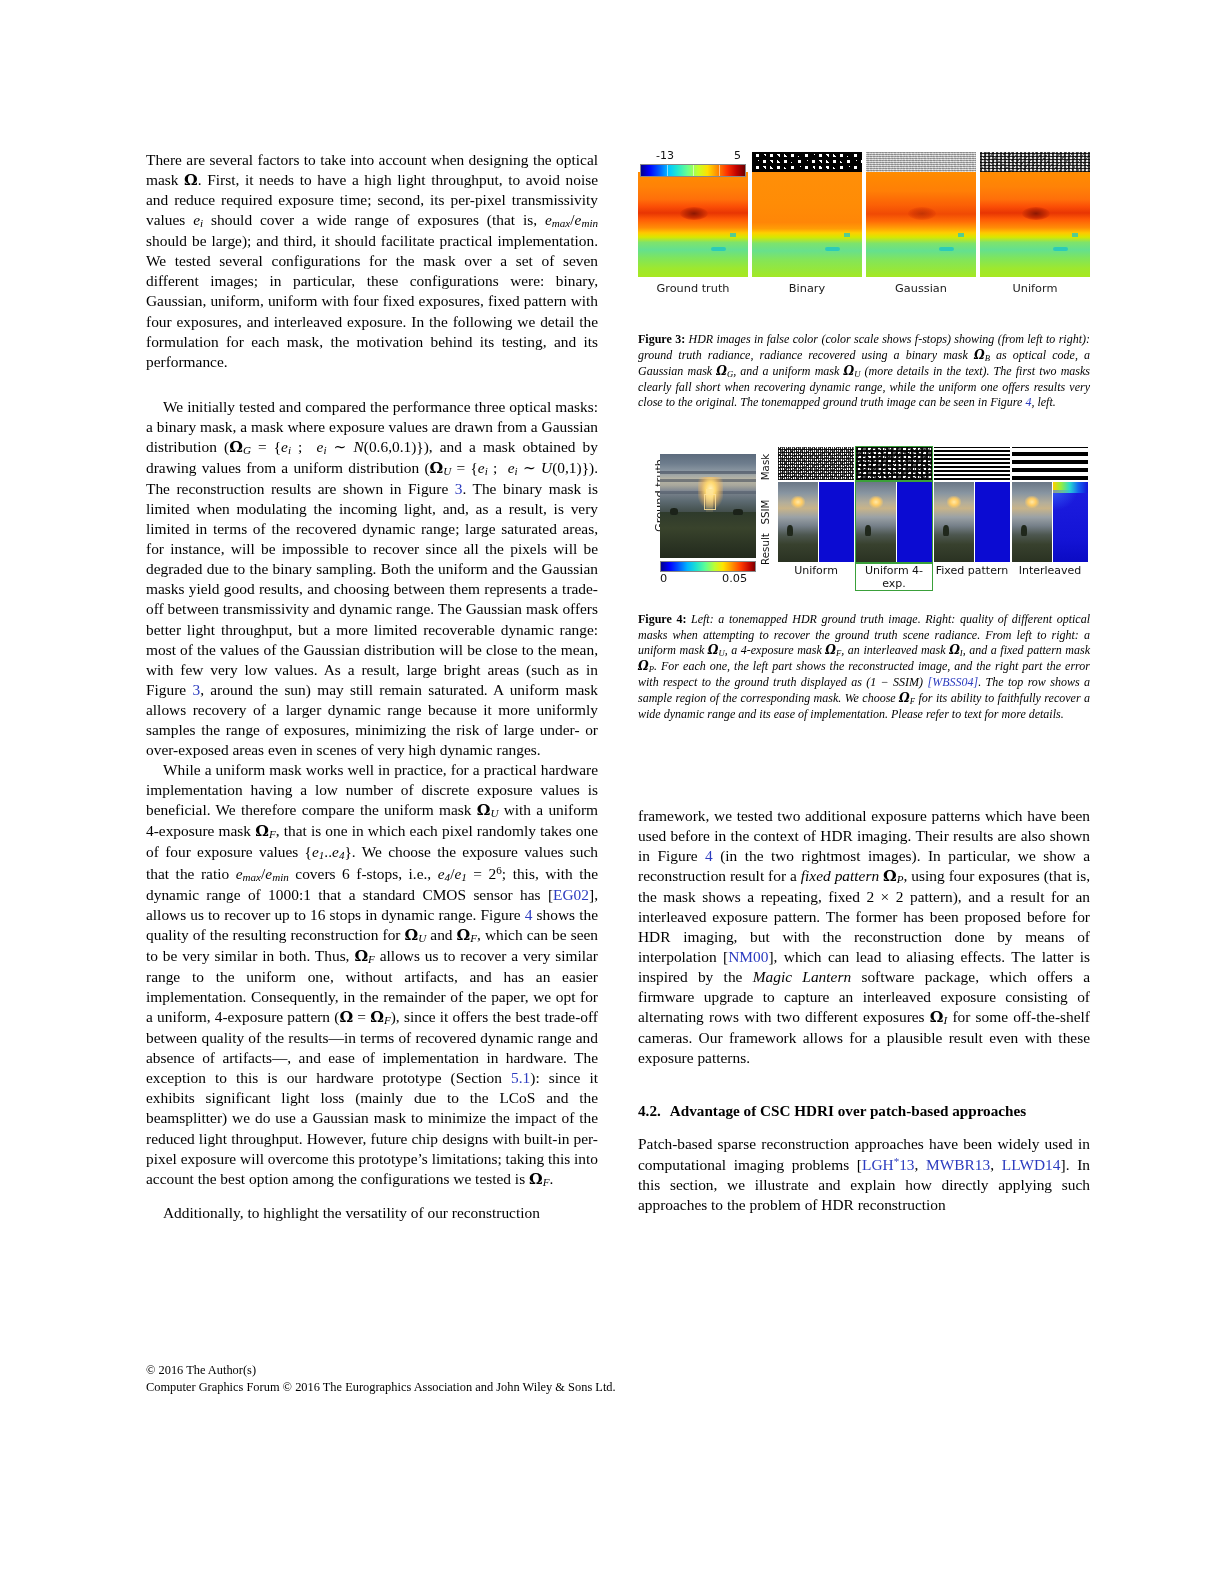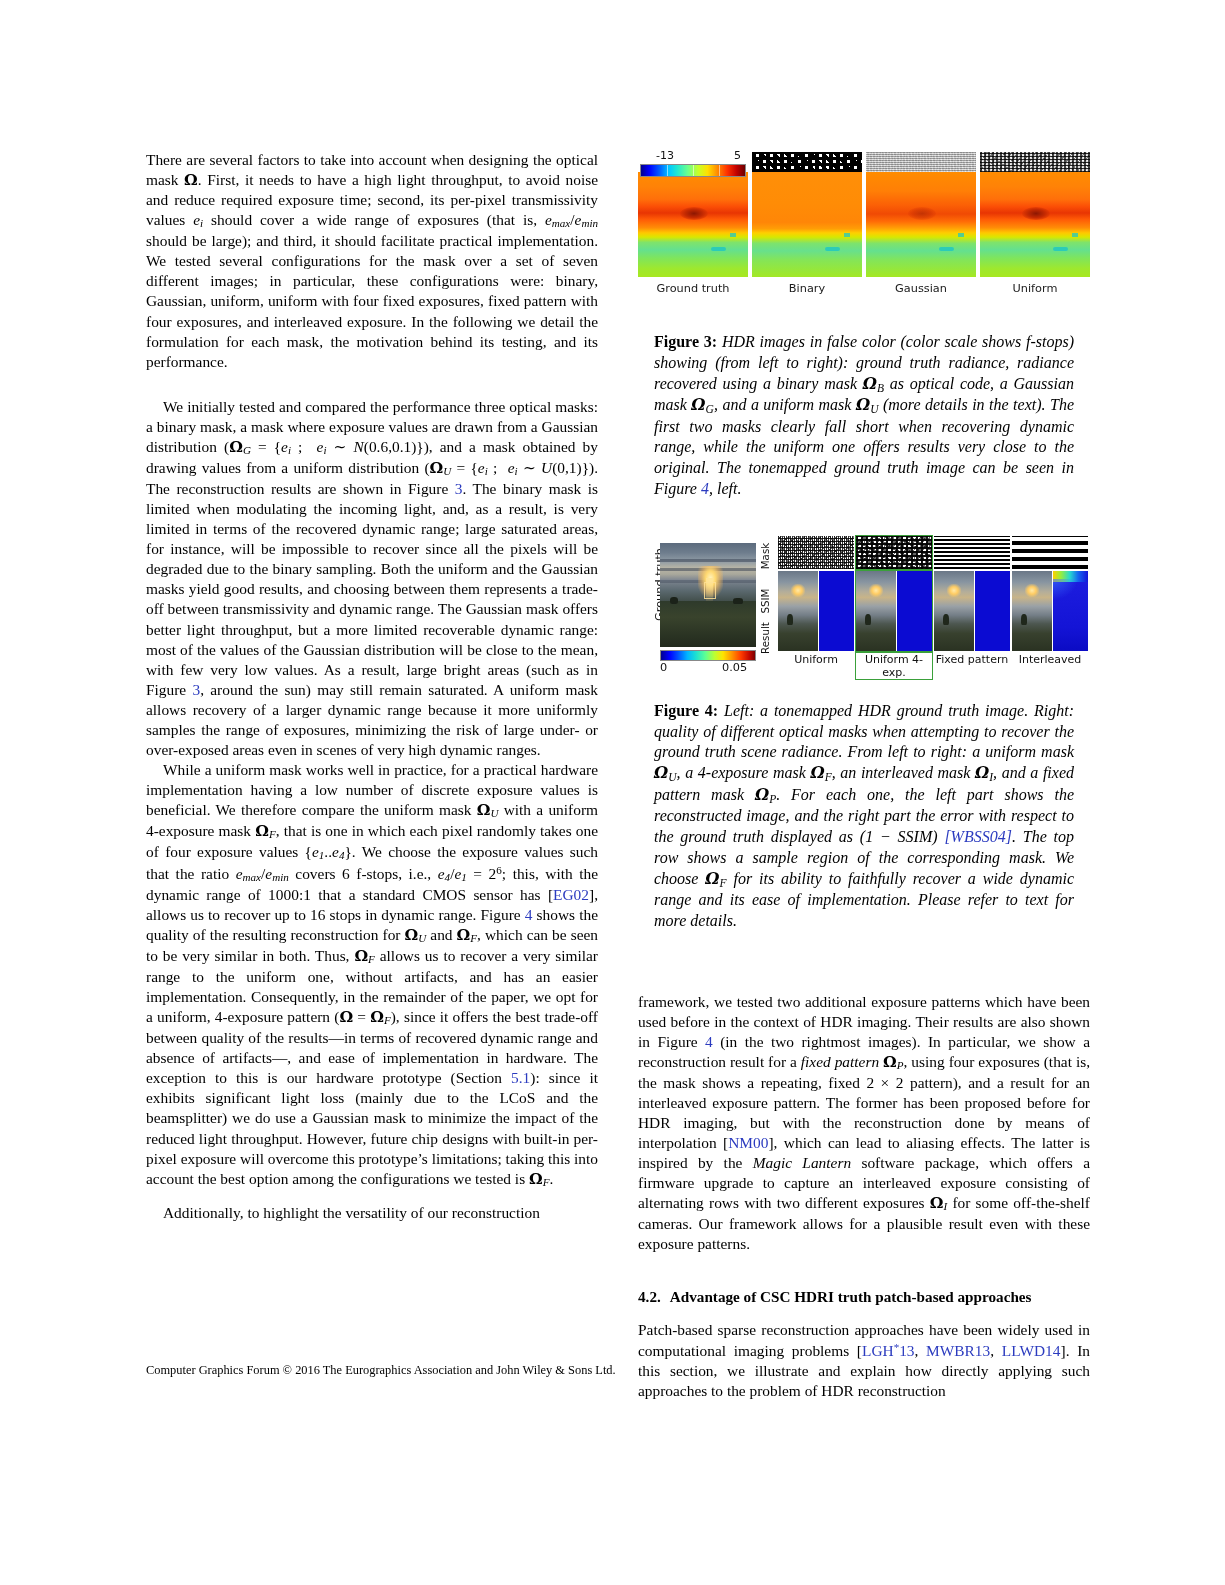--- a/index.html
+++ b/index.html
@@ -55,25 +55,25 @@
   p.body + p.body{margin-top:0;}
   p.indent{text-indent:17px;}
 
   .cite{color:#2b3bbf;}
   .omega{font-weight:bold;font-family:"DejaVu Serif",serif;}
   i.mi{font-style:italic;}
   sub.s{font-size:0.72em;vertical-align:-0.22em;font-style:italic;}
   sup.s{font-size:0.72em;vertical-align:0.45em;}
 
   .figcap{
-    font-size:16px;
+    font-size:12px;
     line-height:1.30;
     text-align:justify;
     font-style:italic;
-    margin:16px;
+    margin:0;
   }
   .figcap b{font-style:normal;font-weight:bold;}
 
   
   .fig3{
     position:relative;
     width:452px;height:150px;
     margin:0 0 0 0;
   }
   .f3panel{
@@ -651,38 +651,39 @@
       <p class="figcap" style="margin-top:32px"><b>Figure 4:</b> Left: a tonemapped HDR ground truth image. Right:
       quality of different optical masks when attempting to recover the
       ground truth scene radiance. From left to right: a uniform mask
       <span class="omega">Ω</span><sub class="s">U</sub>, a 4-exposure mask <span class="omega">Ω</span><sub class="s">F</sub>, an interleaved mask <span class="omega">Ω</span><sub class="s">I</sub>, and a fixed
       pattern mask <span class="omega">Ω</span><sub class="s">P</sub>. For each one, the left part shows the reconstructed image, and the right part the error with respect to the
       ground truth displayed as (1 − SSIM) <span class="cite" style="">[WBSS04]</span>. The top row
       shows a sample region of the corresponding mask. We choose <span class="omega">Ω</span><sub class="s">F</sub>
       for its ability to faithfully recover a wide dynamic range and its
       ease of implementation. Please refer to text for more details.</p>
 
-      <p class="body" style="margin-top:60px">framework, we tested two additional exposure patterns which have
+      <p class="body" style="margin-top:83px">framework, we tested two additional exposure patterns which have
       been used before in the context of HDR imaging. Their results are
       also shown in Figure <span class="cite">4</span> (in the two rightmost images). In particular, we show a reconstruction result for a <i>fixed pattern</i> <span class="omega">Ω</span><sub class="s">P</sub>, using
       four exposures (that is, the mask shows a repeating, fixed 2 × 2
       pattern), and a result for an interleaved exposure pattern. The former has been proposed before for HDR imaging, but with the reconstruction done by means of interpolation [<span class="cite">NM00</span>], which can
       lead to aliasing effects. The latter is inspired by the <i>Magic Lantern</i>
       software package, which offers a firmware upgrade to capture an
       interleaved exposure consisting of alternating rows with two different exposures <span class="omega">Ω</span><sub class="s">I</sub> for some off-the-shelf cameras. Our framework
       allows for a plausible result even with these exposure patterns.</p>
 
       <h2 class="section" style="margin-top:32px">
-        <span class="num">4.2.</span><span>Advantage of CSC HDRI truth patch-based approaches</span>
+        <span class="num">4.2.</span><span>Advantage of CSC HDRI over patch-based approaches</span>
       </h2>
 
       <p class="body">Patch-based sparse reconstruction approaches have been widely
       used in computational imaging problems [<span class="cite">LGH<sup class="s">*</sup>13</span>, <span class="cite">MWBR13</span>,
       <span class="cite">LLWD14</span>]. In this section, we illustrate and explain how directly
       applying such approaches to the problem of HDR reconstruction</p>
     </div>
   </div>
 
   <div class="footer">
+    <div>© 2016 The Author(s)</div>
     <div>Computer Graphics Forum © 2016 The Eurographics Association and John Wiley &amp; Sons Ltd.</div>
   </div>
 
 </div>
 
 </body></html>

